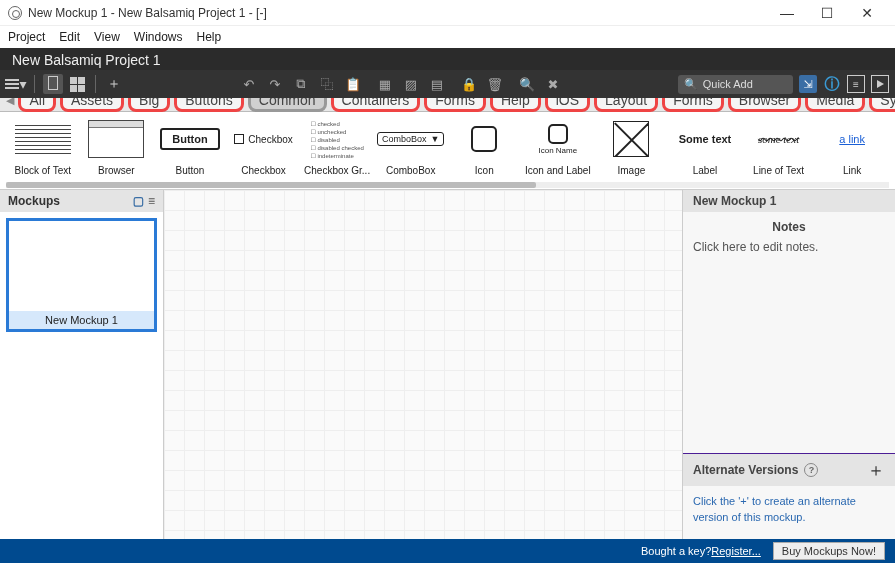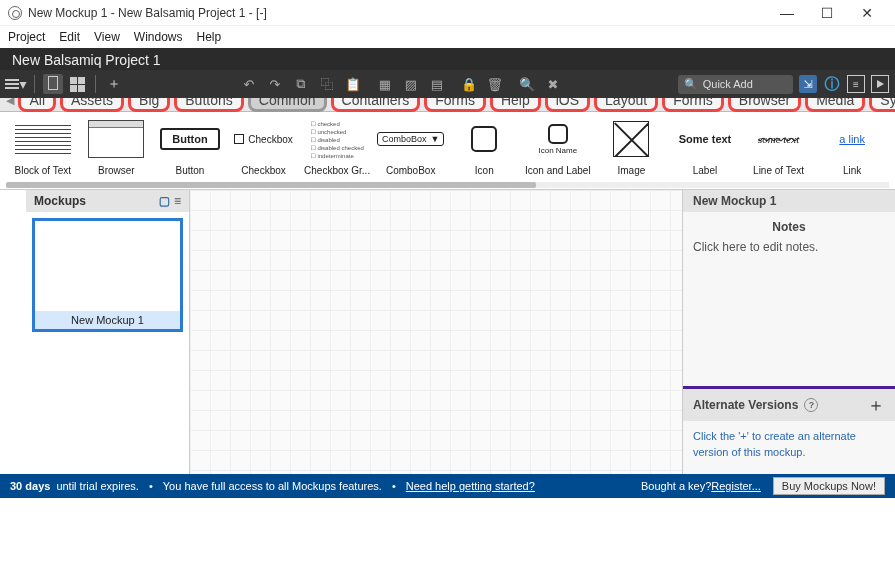--- a/index.html
+++ b/index.html
@@ -62,36 +62,36 @@
 .thumb-iconlabel { display:flex; flex-direction:column; align-items:center; gap:2px; font-size:8px; color:#222;}
 .thumb-image { width:36px; height:36px; border:1.5px solid #222; position:relative; overflow:hidden;}
 .thumb-image::before, .thumb-image::after { content:""; position:absolute; width:140%; height:1.5px; background:#222; top:50%; left:-20%;}
 .thumb-image::before { transform: rotate(45deg);}
 .thumb-image::after { transform: rotate(-45deg);}
 .thumb-label { font-size:11px; font-weight:bold; color:#222;}
 .thumb-lot { font-family: Comic Sans MS, cursive; font-style:italic; font-size:11px; text-decoration: line-through wavy; color:#222;}
 .thumb-link { font-size:11px; color:#1a5fd6; text-decoration: underline; }
 
 
-.main { display: flex; height: 284px; background:#f4f4f4;margin-left:26px; }
+.main { display: flex; height: 349px; background:#f4f4f4; }
 .leftpanel { width: 164px; background:#fff; border-right:1px solid #ccc; display:flex; flex-direction:column;}
 .lp-head { background:#e4e4e4; height:22px; display:flex; align-items:center; padding:0 8px; font-size:12px; font-weight:bold; color:#333; justify-content:space-between;}
 .lp-head .icons { display:flex; gap:4px; font-size:12px; color:#3a6ea5; }
 .mockup-tile { margin:6px; border:3px solid #2a7ad6; background:#fff; }
 .mockup-tile .preview { height:90px; background:#fff; }
 .mockup-tile .label { background:#d6e8fb; font-size:11px; text-align:center; padding:3px; color:#222;}
 
 .canvas { flex:1; background-color:#fafafa; background-image: linear-gradient(#eee 1px, transparent 1px), linear-gradient(90deg, #eee 1px, transparent 1px); background-size: 20px 20px; border-right:1px solid #ccc;}
 
 .rightpanel { width: 212px; background:#f7f7f7; display:flex; flex-direction:column; font-size:12px; color:#444;}
 .rp-head { background:#e4e4e4; padding:4px 10px; font-weight:bold; font-size:12px;}
 .rp-notes { padding:8px 10px; flex:1;}
 .rp-notes .nh { font-weight:bold; margin-bottom:6px; font-size:12px;text-align:center;}
 .rp-notes .ph { color:#555; font-size:12px;}
-.rp-alt { border-top:3px solid #4c1d95; }
+.rp-alt { border-top:1px solid #4c1d95; }
 .rp-alt-head { background:#e4e4e4; padding:4px 10px; font-weight:bold; display:flex; align-items:center; gap:6px; justify-content:space-between;}
 .rp-alt-head .q { width:14px; height:14px; border:1px solid #888; border-radius:50%; display:inline-flex; align-items:center; justify-content:center; font-size:9px; color:#666;}
 .rp-alt-head .plus { font-size:18px; color:#333; font-weight:normal;}
 .rp-alt-body { padding:8px 10px 14px 10px; font-size:11px; color:#2a68b0; line-height:1.4;}
 
 
 .statusbar { height: 24px; background:#004a8f; color:#fff; display:flex; align-items:center; font-size:11px; padding:0 10px;}
 .statusbar .sb-left { display:flex; align-items:center; gap:6px;}
 .statusbar .sb-left b { font-weight:bold;}
 .statusbar a { color:#fff; text-decoration: underline; }
@@ -323,25 +323,17 @@
           <span class="q">?</span>
         </span>
         <span class="plus">＋</span>
       </div>
       <div class="rp-alt-body">Click the '+' to create an alternate version of this mockup.</div>
     </div>
   </div>
 </div>
 
 <div class="statusbar">
-  <div class="sb-left">
-    <b>30 days</b>
-    <span> until trial expires.</span>
-    <span class="dot"></span>
-    <span>You have full access to all Mockups features.</span>
-    <span class="dot"></span>
-    <a href="#">Need help getting started?</a>
-  </div>
   <div class="spacer"></div>
   <span>Bought a key? </span>
   <a href="#">Register...</a>
   <button class="buybtn">Buy Mockups Now!</button>
 </div>
 
 </body></html>

